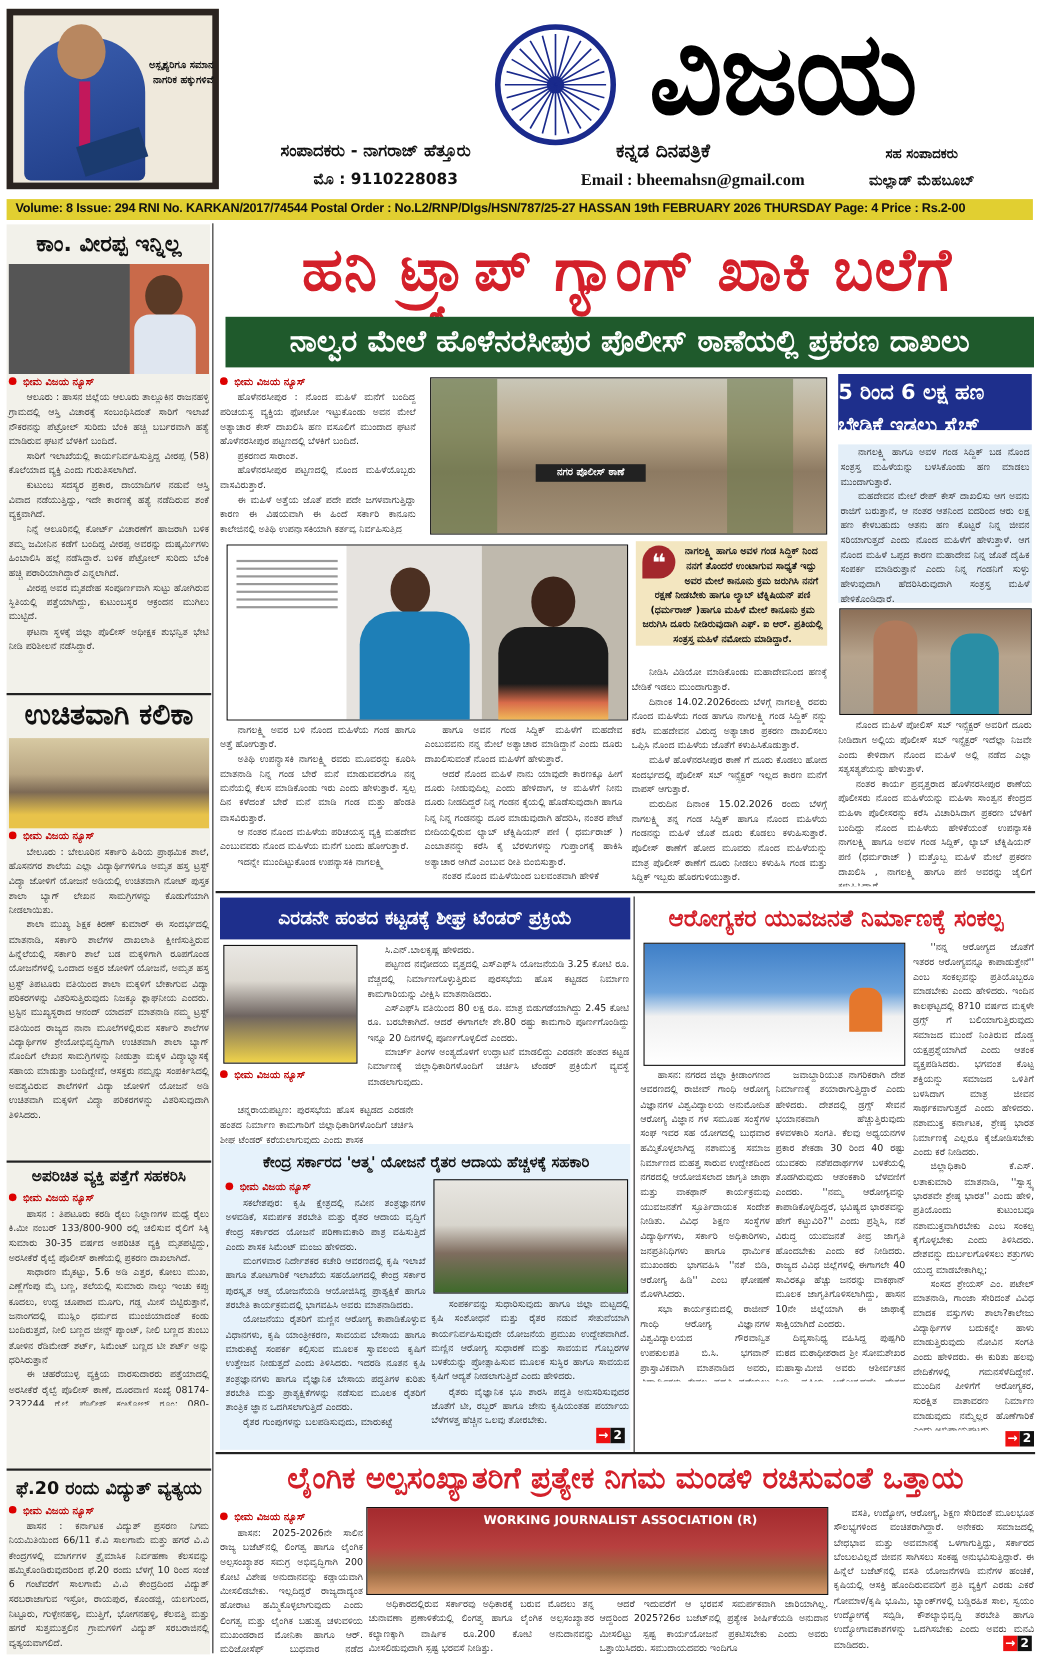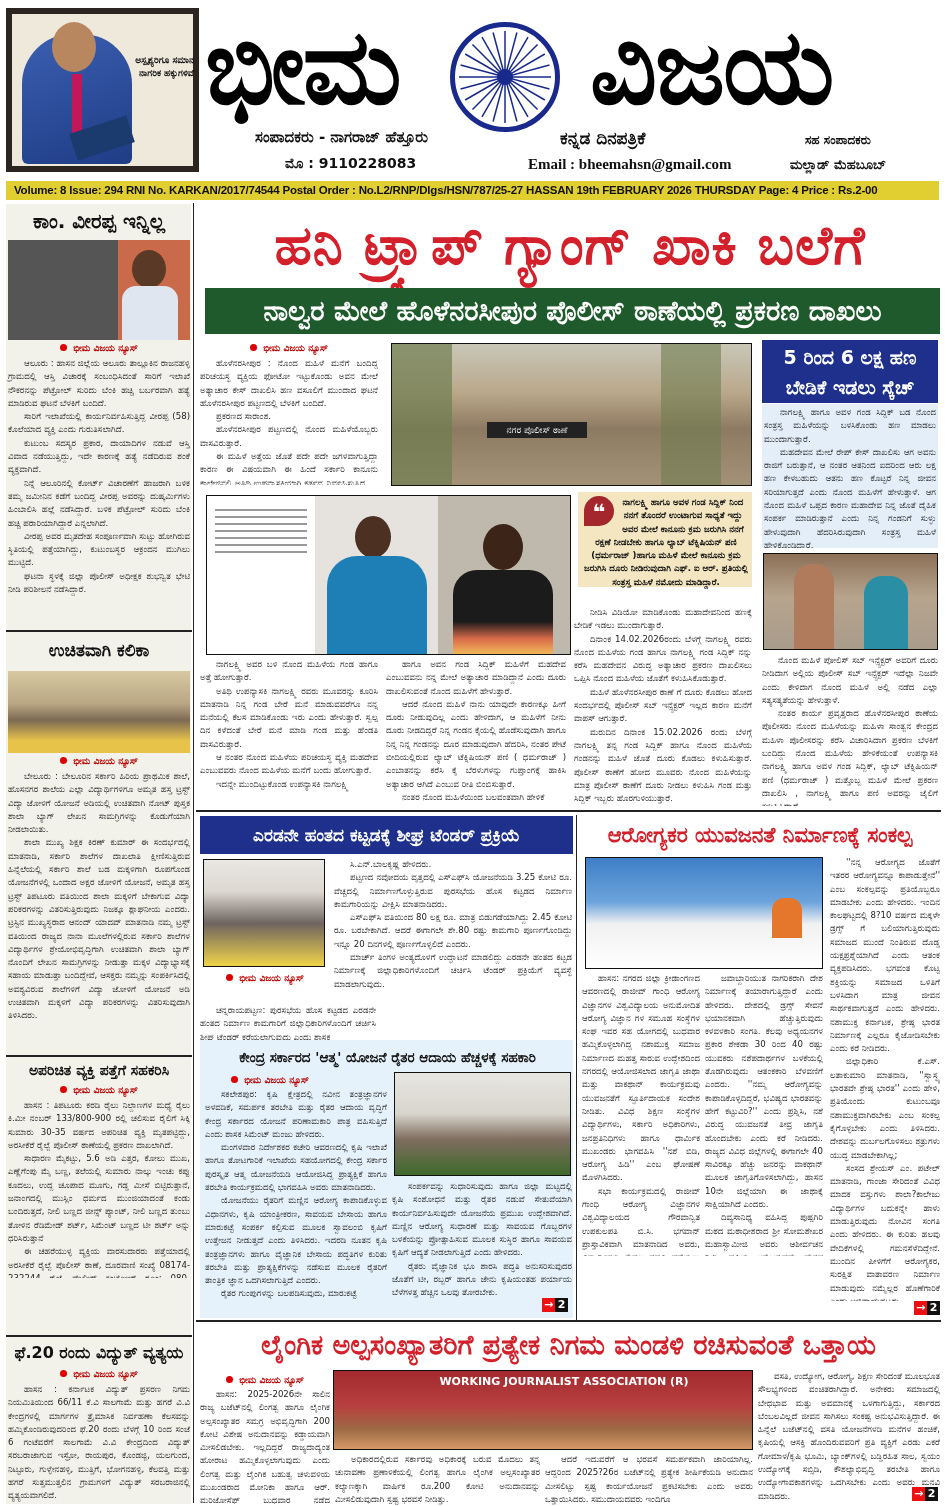--- a/index.html
+++ b/index.html
@@ -14,47 +14,46 @@
 .portrait .quote{position:absolute;left:118px;top:40px;width:64px;font-size:9px;font-weight:bold;line-height:13px;text-align:right}
 .title{position:absolute;left:205px;top:8px;width:735px;height:118px;font-family:"DejaVu Sans",sans-serif;font-weight:900;font-size:104px;letter-spacing:-2px;line-height:118px;color:#000;white-space:nowrap}
 .title .t1{position:absolute;left:0;top:0}
 .title .t2{position:absolute;left:385px;top:0}
 .chakra{position:absolute;left:245px;top:14px;width:110px;height:110px;border:5px solid #1a2a8c;border-radius:50%}
 .sub{position:absolute;font-size:15px;font-weight:bold;white-space:nowrap}
 .strip{position:absolute;left:6px;top:181px;width:933px;height:19px;background:#e1cf31;font-family:"Liberation Sans",sans-serif;font-size:11.5px;font-weight:bold;line-height:19px;padding-left:8px;white-space:nowrap;letter-spacing:-0.2px}
 .vline{position:absolute;background:#222;width:1px}
 .hline{position:absolute;background:#222;height:2px}
 .lhead{font-weight:900;text-align:center;color:#111}
-.byline{font-size:9px;color:#b00;font-weight:bold;text-align:center;margin:3px 0}
+.byline{font-size:9px;color:#b00;font-weight:bold;margin:3px 0}
 .byline .dot{display:inline-block;width:7px;height:7px;border-radius:50%;background:#d00;margin-right:6px}
 .body{font-size:8.6px;line-height:13.3px;text-align:justify;color:#222;text-indent:16px}
 .photo{background:#777;position:relative;overflow:hidden}
 .headline-red{position:absolute;left:200px;top:208px;width:740px;height:75px;font-size:54px;font-weight:900;color:#d3202a;text-align:center;line-height:75px;letter-spacing:1px;white-space:nowrap}
 .green-bar{position:absolute;left:205px;top:288px;width:735px;height:46px;background:#1f5a2c;color:#fff;font-size:27px;font-weight:bold;text-align:center;line-height:46px;white-space:nowrap}
-.blue-box{position:absolute;left:762px;top:340px;width:176px;height:63px;background:#1e2f8c;color:#fff;font-weight:bold;text-align:center;font-size:19px;line-height:30px;padding-top:2px}
+.blue-box{position:absolute;left:762px;top:340px;width:176px;height:51px;background:#1e2f8c;color:#fff;font-weight:bold;font-size:19px;line-height:30px;padding-top:2px}
 .quote-box{position:absolute;left:578px;top:492px;width:174px;height:95px;background:#f3e6c0;padding:4px 4px 4px 6px;font-size:8.6px;line-height:13.3px;font-weight:bold;text-align:center}
 .quote-box .qicon{float:left;width:30px;height:30px;background:#a3272c;border-radius:50% 50% 50% 0;color:#fff;font-size:22px;line-height:34px;text-align:center;margin-right:4px}
 .sec-head{position:absolute;font-weight:900;white-space:nowrap}
 .arrow-badge{position:absolute;width:26px;height:14px;font-size:11px;font-weight:bold;line-height:14px;text-align:center}
 .arrow-badge .a{display:inline-block;width:13px;background:#e11;color:#fff}
 .arrow-badge .n{display:inline-block;width:13px;background:#111;color:#fff}
 </style>
 </head>
 <body>
 
 <div class="masthead">
   <div class="portrait">
     <div class="fig"></div>
     <div class="head"></div>
     <div class="tie"></div>
     <div class="book"></div>
     <div class="quote">ಅಸ್ಪೃಶ್ಯರಿಗೂ ಸಮಾನ ನಾಗರಿಕ ಹಕ್ಕುಗಳಿವೆ</div>
   </div>
   <div class="title">
-    <span class="t1">ಭೀಮ</span>
     <div class="chakra">
       <svg width="100" height="100" viewBox="0 0 100 100">
         <circle cx="50" cy="50" r="8" fill="#1a2a8c"></circle>
         <g stroke="#1a2a8c" stroke-width="1.5" id="spokes">
             <line x1="50" y1="50" x2="96" y2="50"></line>
             <line x1="50" y1="50" x2="94.43258800929715" y2="61.905676074715956"></line>
             <line x1="50" y1="50" x2="89.83716857408419" y2="73"></line>
             <line x1="50" y1="50" x2="82.5269119345812" y2="82.5269119345812"></line>
             <line x1="50" y1="50" x2="73" y2="89.83716857408417"></line>
             <line x1="50" y1="50" x2="61.905676074715956" y2="94.43258800929715"></line>
@@ -109,21 +108,21 @@
     <p class="body">ಸಾರಿಗೆ ಇಲಾಖೆಯಲ್ಲಿ ಕಾರ್ಯನಿರ್ವಹಿಸುತ್ತಿದ್ದ ವೀರಪ್ಪ (58) ಕೊಲೆಯಾದ ವ್ಯಕ್ತಿ ಎಂದು ಗುರುತಿಸಲಾಗಿದೆ.</p>
     <p class="body">ಕುಟುಂಬ ಸದಸ್ಯರ ಪ್ರಕಾರ, ದಾಯಾದಿಗಳ ನಡುವೆ ಆಸ್ತಿ ವಿವಾದ ನಡೆಯುತ್ತಿದ್ದು, ಇದೇ ಕಾರಣಕ್ಕೆ ಹತ್ಯೆ ನಡೆದಿರುವ ಶಂಕೆ ವ್ಯಕ್ತವಾಗಿದೆ.</p>
     <p class="body">ನಿನ್ನೆ ಆಲೂರಿನಲ್ಲಿ ಕೋರ್ಟ್ ವಿಚಾರಣೆಗೆ ಹಾಜರಾಗಿ ಬಳಿಕ ತಮ್ಮ ಜಮೀನಿನ ಕಡೆಗೆ ಬಂದಿದ್ದ ವೀರಪ್ಪ ಅವರನ್ನು ದುಷ್ಕರ್ಮಿಗಳು ಹಿಂಬಾಲಿಸಿ ಹಲ್ಲೆ ನಡೆಸಿದ್ದಾರೆ. ಬಳಿಕ ಪೆಟ್ರೋಲ್ ಸುರಿದು ಬೆಂಕಿ ಹಚ್ಚಿ ಪರಾರಿಯಾಗಿದ್ದಾರೆ ಎನ್ನಲಾಗಿದೆ.</p>
     <p class="body">ವೀರಪ್ಪ ಅವರ ಮೃತದೇಹ ಸಂಪೂರ್ಣವಾಗಿ ಸುಟ್ಟು ಹೋಗಿರುವ ಸ್ಥಿತಿಯಲ್ಲಿ ಪತ್ತೆಯಾಗಿದ್ದು, ಕುಟುಂಬಸ್ಥರ ಆಕ್ರಂದನ ಮುಗಿಲು ಮುಟ್ಟಿದೆ.</p>
     <p class="body">ಘಟನಾ ಸ್ಥಳಕ್ಕೆ ಜಿಲ್ಲಾ ಪೊಲೀಸ್ ಅಧೀಕ್ಷಕ ಶುಭನ್ವಿತ ಭೇಟಿ ನೀಡಿ ಪರಿಶೀಲನೆ ನಡೆಸಿದ್ದಾರೆ.</p>
   </div>
 </div>
 
 <div class="hline" style="left:6px;top:630px;width:186px"></div>
 <div class="abs" style="left:8px;top:634px;width:182px;height:410px;overflow:hidden">
-  <div class="lhead" style="font-size:17px;line-height:32px">ಉಚಿತವಾಗಿ ಕಲಿಕಾ</div>
+  <div class="lhead" style="font-size:26px;line-height:32px">ಉಚಿತವಾಗಿ ಕಲಿಕಾ</div>
   <div class="photo" style="height:82px;margin-top:5px;background:linear-gradient(180deg,#d7c9a2 0,#b9a683 40%,#7d6a55 60%,#e8c34a 85%)"></div>
   <div class="byline"><span class="dot"></span><span>ಭೀಮ ವಿಜಯ ನ್ಯೂಸ್</span></div>
   <p class="body">ಬೇಲೂರು : ಬೇಲೂರಿನ ಸರ್ಕಾರಿ ಹಿರಿಯ ಪ್ರಾಥಮಿಕ ಶಾಲೆ, ಹೊಸನಗರ ಶಾಲೆಯ ಎಲ್ಲಾ ವಿದ್ಯಾರ್ಥಿಗಳಿಗೂ ಅಮೃತ ಹಸ್ತ ಟ್ರಸ್ಟ್ ವಿದ್ಯಾ ಜೋಳಿಗೆ ಯೋಜನೆ ಅಡಿಯಲ್ಲಿ ಉಚಿತವಾಗಿ ನೋಟ್ ಪುಸ್ತಕ ಶಾಲಾ ಬ್ಯಾಗ್ ಲೇಖನ ಸಾಮಗ್ರಿಗಳನ್ನು ಕೊಡುಗೆಯಾಗಿ ನೀಡಲಾಯಿತು.</p>
   <p class="body">ಶಾಲಾ ಮುಖ್ಯ ಶಿಕ್ಷಕ ಕಿರಣ್ ಕುಮಾರ್ ಈ ಸಂದರ್ಭದಲ್ಲಿ ಮಾತನಾಡಿ, ಸರ್ಕಾರಿ ಶಾಲೆಗಳ ದಾಖಲಾತಿ ಕ್ಷೀಣಿಸುತ್ತಿರುವ ಹಿನ್ನೆಲೆಯಲ್ಲಿ ಸರ್ಕಾರಿ ಶಾಲೆ ಬಡ ಮಕ್ಕಳಿಗಾಗಿ ರೂಪಗೊಂಡ ಯೋಜನೆಗಳಲ್ಲಿ ಒಂದಾದ ಅಕ್ಷರ ಜೋಳಿಗೆ ಯೋಜನೆ, ಅಮೃತ ಹಸ್ತ ಟ್ರಸ್ಟ್ ತಿಪಟೂರು ವತಿಯಿಂದ ಶಾಲಾ ಮಕ್ಕಳಿಗೆ ಬೇಕಾಗುವ ವಿದ್ಯಾ ಪರಿಕರಗಳನ್ನು ವಿತರಿಸುತ್ತಿರುವುದು ನಿಜಕ್ಕೂ ಶ್ಲಾಘನೀಯ ಎಂದರು. ಟ್ರಸ್ಟಿನ ಮುಖ್ಯಸ್ಥರಾದ ಆನಂದ್ ಯಾದವ್ ಮಾತನಾಡಿ ನಮ್ಮ ಟ್ರಸ್ಟ್ ವತಿಯಿಂದ ರಾಜ್ಯದ ನಾನಾ ಮೂಲೆಗಳಲ್ಲಿರುವ ಸರ್ಕಾರಿ ಶಾಲೆಗಳ ವಿದ್ಯಾರ್ಥಿಗಳ ಶ್ರೇಯೋಭಿವೃದ್ಧಿಗಾಗಿ ಉಚಿತವಾಗಿ ಶಾಲಾ ಬ್ಯಾಗ್ ನೊಂದಿಗೆ ಲೇಖನ ಸಾಮಗ್ರಿಗಳನ್ನು ನೀಡುತ್ತಾ ಮಕ್ಕಳ ವಿದ್ಯಾಭ್ಯಾಸಕ್ಕೆ ಸಹಾಯ ಮಾಡುತ್ತಾ ಬಂದಿದ್ದೇವೆ, ಆಸಕ್ತರು ನಮ್ಮನ್ನು ಸಂಪರ್ಕಿಸಿದಲ್ಲಿ ಅವಶ್ಯವಿರುವ ಶಾಲೆಗಳಿಗೆ ವಿದ್ಯಾ ಜೋಳಿಗೆ ಯೋಜನೆ ಅಡಿ ಉಚಿತವಾಗಿ ಮಕ್ಕಳಿಗೆ ವಿದ್ಯಾ ಪರಿಕರಗಳನ್ನು ವಿತರಿಸುವುದಾಗಿ ತಿಳಿಸಿದರು.</p>
 </div>
 
 <div class="hline" style="left:6px;top:1055px;width:186px"></div>
 <div class="abs" style="left:8px;top:1058px;width:182px;height:220px;overflow:hidden">
   <div class="lhead" style="font-size:14px;line-height:24px;white-space:nowrap">ಅಪರಿಚಿತ ವ್ಯಕ್ತಿ ಪತ್ತೆಗೆ ಸಹಕರಿಸಿ</div>
   <div class="byline"><span class="dot"></span><span>ಭೀಮ ವಿಜಯ ನ್ಯೂಸ್</span></div>
@@ -144,21 +143,21 @@
 
 <div class="abs" style="left:200px;top:340px;width:178px;height:145px;overflow:hidden">
   <div class="byline"><span class="dot"></span><span>ಭೀಮ ವಿಜಯ ನ್ಯೂಸ್</span></div>
   <p class="body">ಹೊಳೆನರಸೀಪುರ : ನೊಂದ ಮಹಿಳೆ ಮನೆಗೆ ಬಂದಿದ್ದ ಪರಿಚಯಸ್ಥ ವ್ಯಕ್ತಿಯ ಫೋಟೋ ಇಟ್ಟುಕೊಂಡು ಅವನ ಮೇಲೆ ಅತ್ಯಾಚಾರ ಕೇಸ್ ದಾಖಲಿಸಿ ಹಣ ವಸೂಲಿಗೆ ಮುಂದಾದ ಘಟನೆ ಹೊಳೆನರಸೀಪುರ ಪಟ್ಟಣದಲ್ಲಿ ಬೆಳಕಿಗೆ ಬಂದಿದೆ.</p>
   <p class="body">ಪ್ರಕರಣದ ಸಾರಾಂಶ.</p>
   <p class="body">ಹೊಳೆನರಸೀಪುರ ಪಟ್ಟಣದಲ್ಲಿ ನೊಂದ ಮಹಿಳೆಯೊಬ್ಬರು ವಾಸವಿರುತ್ತಾರೆ.</p>
   <p class="body">ಈ ಮಹಿಳೆ ಅತ್ತೆಯ ಜೊತೆ ಪದೇ ಪದೇ ಜಗಳವಾಗುತ್ತಿದ್ದಾ ಕಾರಣ ಈ ವಿಷಯವಾಗಿ ಈ ಹಿಂದೆ ಸರ್ಕಾರಿ ಕಾನೂನು ಕಾಲೇಜಿನಲ್ಲಿ ಅತಿಥಿ ಉಪನ್ಯಾಸಕಿಯಾಗಿ ಕರ್ತವ್ಯ ನಿರ್ವಹಿಸುತ್ತಿದ್ದ</p>
 </div>
 
 <div class="photo" style="position:absolute;left:391px;top:343px;width:361px;height:143px;border:1px solid #111;background:linear-gradient(180deg,#c9c7b8 0,#b9a78a 35%,#8d7a62 60%,#a49278 100%)">
-  <div style="position:absolute;left:95px;top:78px;width:100px;height:16px;background:#222;color:#fff;font-size:9px;text-align:center;line-height:16px;font-weight:normal">ನಗರ ಪೊಲೀಸ್ ಠಾಣೆ</div>
+  <div style="position:absolute;left:95px;top:78px;width:100px;height:16px;background:#222;color:#fff;font-size:9px;text-align:center;line-height:16px;font-weight:bold">ನಗರ ಪೊಲೀಸ್ ಠಾಣೆ</div>
   <div style="position:absolute;left:0;top:0;width:60px;height:143px;background:#6f7d50;opacity:.7"></div>
   <div style="position:absolute;right:30px;top:0;width:60px;height:143px;background:#6f7d50;opacity:.6"></div>
 </div>
 
 <div class="photo" style="position:absolute;left:206px;top:495px;width:365px;height:160px;border:1px solid #111;display:flex;background:#fff">
   <div style="width:108px;background:#fff;padding:8px">
     <div style="height:2px;background:#999;margin:5px 0"></div>
       <div style="height:2px;background:#999;margin:5px 0"></div>
       <div style="height:2px;background:#999;margin:5px 0"></div>
       <div style="height:2px;background:#999;margin:5px 0"></div>

